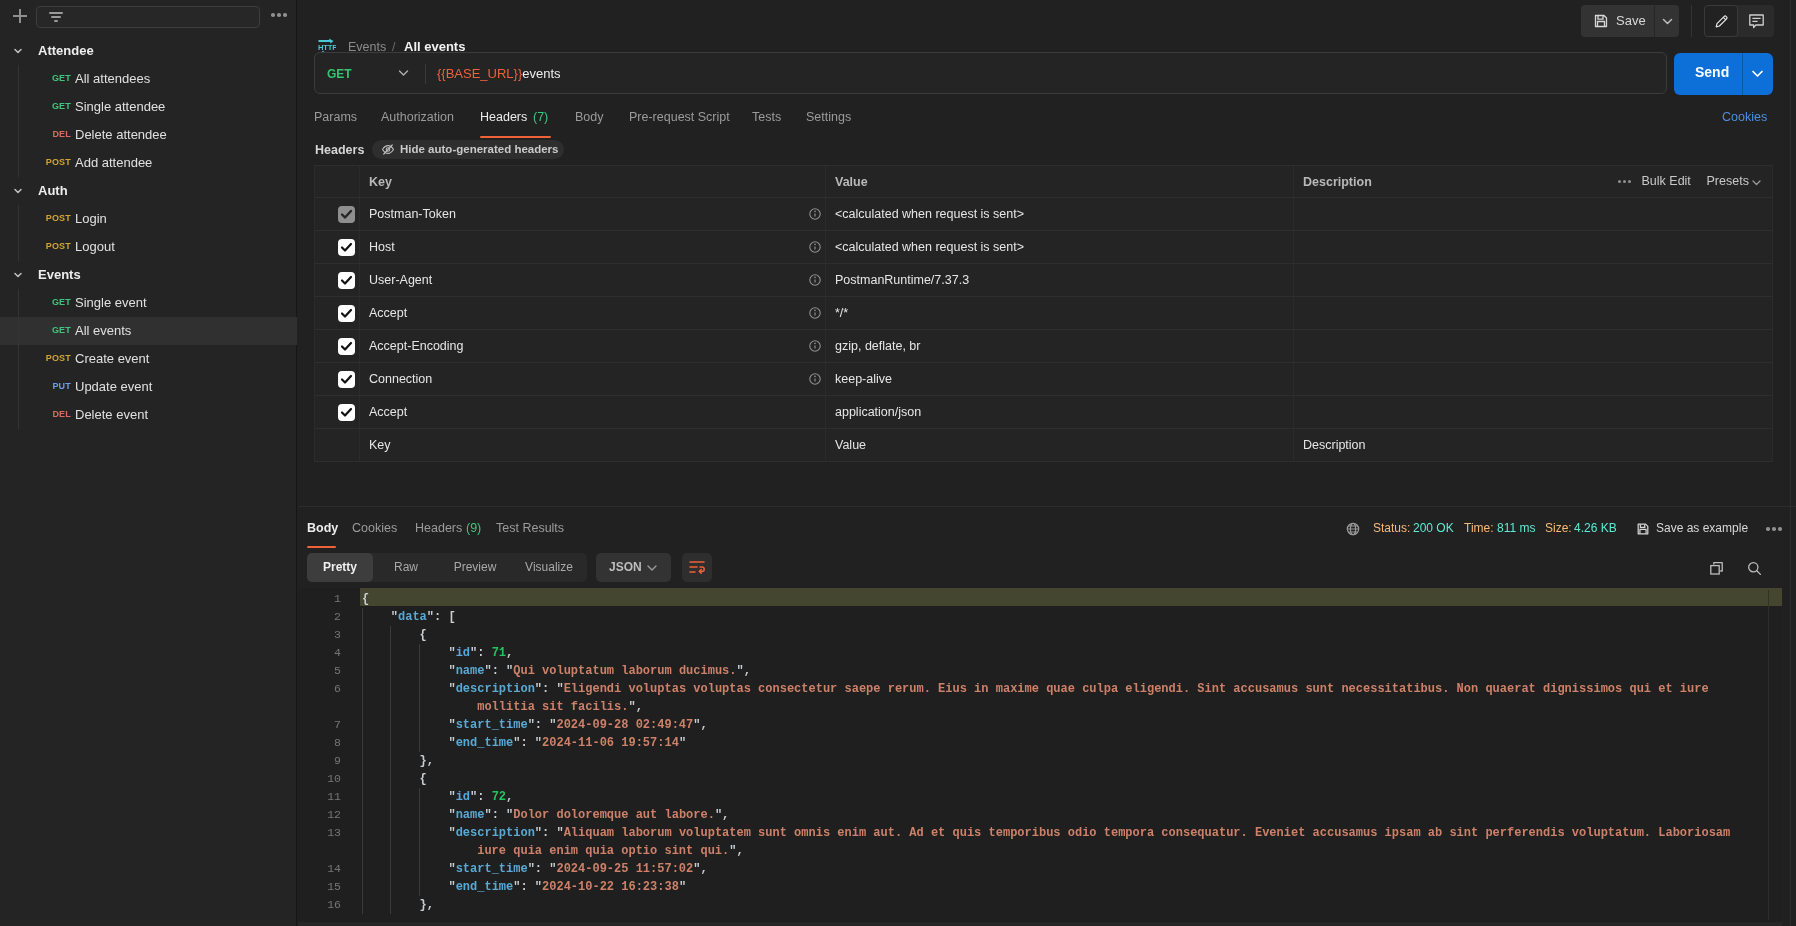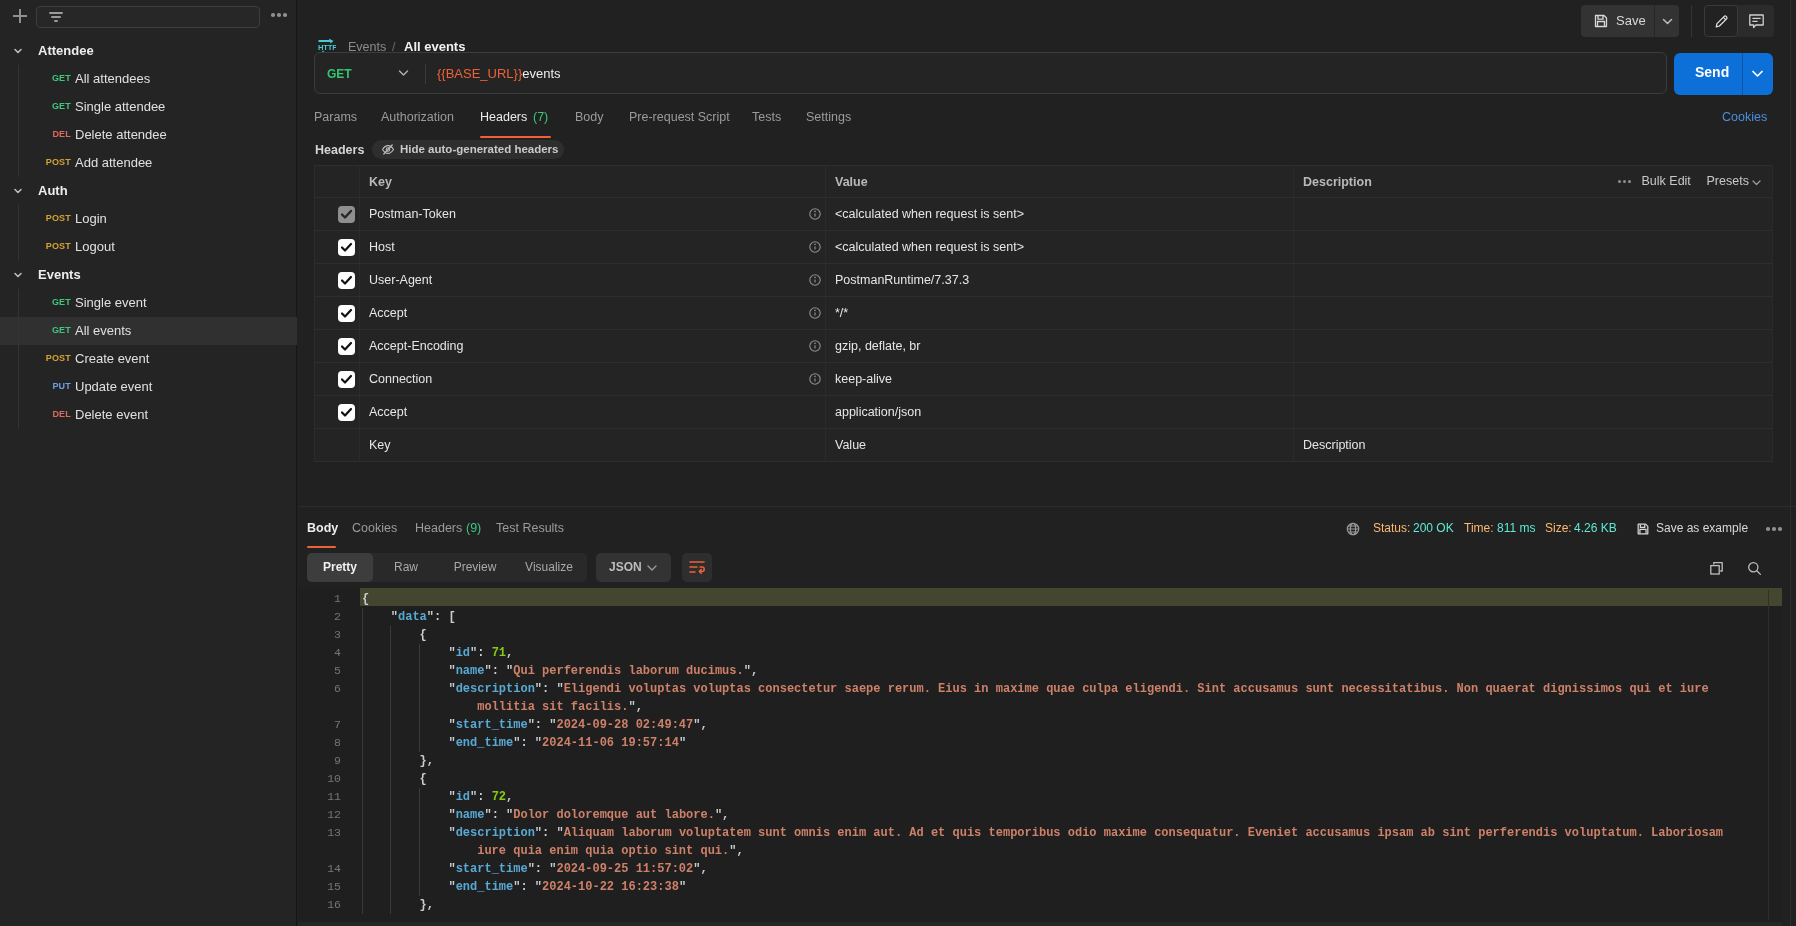--- a/index.html
+++ b/index.html
@@ -100,21 +100,21 @@
 #seg .s.on { background:#3d3d3d; color:#f0f0f0; font-weight:700; border-radius:5px; }
 #jsonbtn { position:absolute; left:298px; top:553px; width:75px; height:29px; background:#333333; border-radius:5px; }
 #jsonbtn .t { position:absolute; left:13px; top:7px; font-size:12px; font-weight:700; color:#bdbdbd; }
 #wrapbtn { position:absolute; left:384px; top:553px; width:30px; height:29px; background:#2e2e2e; border-radius:5px; }
 
 #code { position:absolute; left:0; top:588px; width:1484px; height:334px; background:#1f1f1f; font-family:"Liberation Mono", monospace; font-size:12px; font-weight:700; }
 #code .row { position:absolute; left:0; width:1484px; height:18px; }
 #code .ln { position:absolute; left:0; top:2px; width:43px; text-align:right; color:#757575; font-size:11.5px; font-weight:400; }
 #code .ct { position:absolute; left:64px; top:2px; white-space:pre; color:#c9ced3; }
 #hl1 { position:absolute; left:62px; top:0px; width:1422px; height:18px; background:#45462f; }
-k { color:#58a9d4; } s2 { color:#ce8169; } n2 { color:#84cc16; }
+k { color:#58a9d4; } s2 { color:#ce8169; } n2 { color:#22c55e; }
 .ig { position:absolute; width:1px; background:#3a3a3a; }
 #botstrip { position:absolute; left:0; top:922px; width:1484px; height:4px; background:#262626; }
 svg { display:block; }
 </style>
 </head>
 <body>
 <div id="sidebar">
   <div id="plus"></div>
   <div id="searchbox">
       <div class="flt">
@@ -534,21 +534,21 @@
     <div class="row" style="top:38px">
         <span class="ln">3</span>
         <span class="ct">        {</span>
       </div>
     <div class="row" style="top:56px">
         <span class="ln">4</span>
         <span class="ct">            "<k>id</k>": <n2>71</n2>,</span>
       </div>
     <div class="row" style="top:74px">
         <span class="ln">5</span>
-        <span class="ct">            "<k>name</k>": "<s2>Qui perferendis laborum ducimus.</s2>",</span>
+        <span class="ct">            "<k>name</k>": "<s2>Qui voluptatum laborum ducimus.</s2>",</span>
       </div>
     <div class="row" style="top:92px">
         <span class="ln">6</span>
         <span class="ct">            "<k>description</k>": "<s2>Eligendi voluptas voluptas consectetur saepe rerum. Eius in maxime quae culpa eligendi. Sint accusamus sunt necessitatibus. Non quaerat dignissimos qui et iure</s2></span>
       </div>
     <div class="row" style="top:110px">
         <span class="ct">                <s2>mollitia sit facilis.</s2>",</span>
       </div>
     <div class="row" style="top:128px">
         <span class="ln">7</span>
@@ -569,21 +569,21 @@
     <div class="row" style="top:200px">
         <span class="ln">11</span>
         <span class="ct">            "<k>id</k>": <n2>72</n2>,</span>
       </div>
     <div class="row" style="top:218px">
         <span class="ln">12</span>
         <span class="ct">            "<k>name</k>": "<s2>Dolor doloremque aut labore.</s2>",</span>
       </div>
     <div class="row" style="top:236px">
         <span class="ln">13</span>
-        <span class="ct">            "<k>description</k>": "<s2>Aliquam laborum voluptatem sunt omnis enim aut. Ad et quis temporibus odio maxime consequatur. Eveniet accusamus ipsam ab sint perferendis voluptatum. Laboriosam</s2></span>
+        <span class="ct">            "<k>description</k>": "<s2>Aliquam laborum voluptatem sunt omnis enim aut. Ad et quis temporibus odio tempora consequatur. Eveniet accusamus ipsam ab sint perferendis voluptatum. Laboriosam</s2></span>
       </div>
     <div class="row" style="top:254px">
         <span class="ct">                <s2>iure quia enim quia optio sint qui.</s2>",</span>
       </div>
     <div class="row" style="top:272px">
         <span class="ln">14</span>
         <span class="ct">            "<k>start_time</k>": "<s2>2024-09-25 11:57:02</s2>",</span>
       </div>
     <div class="row" style="top:290px">
         <span class="ln">15</span>

